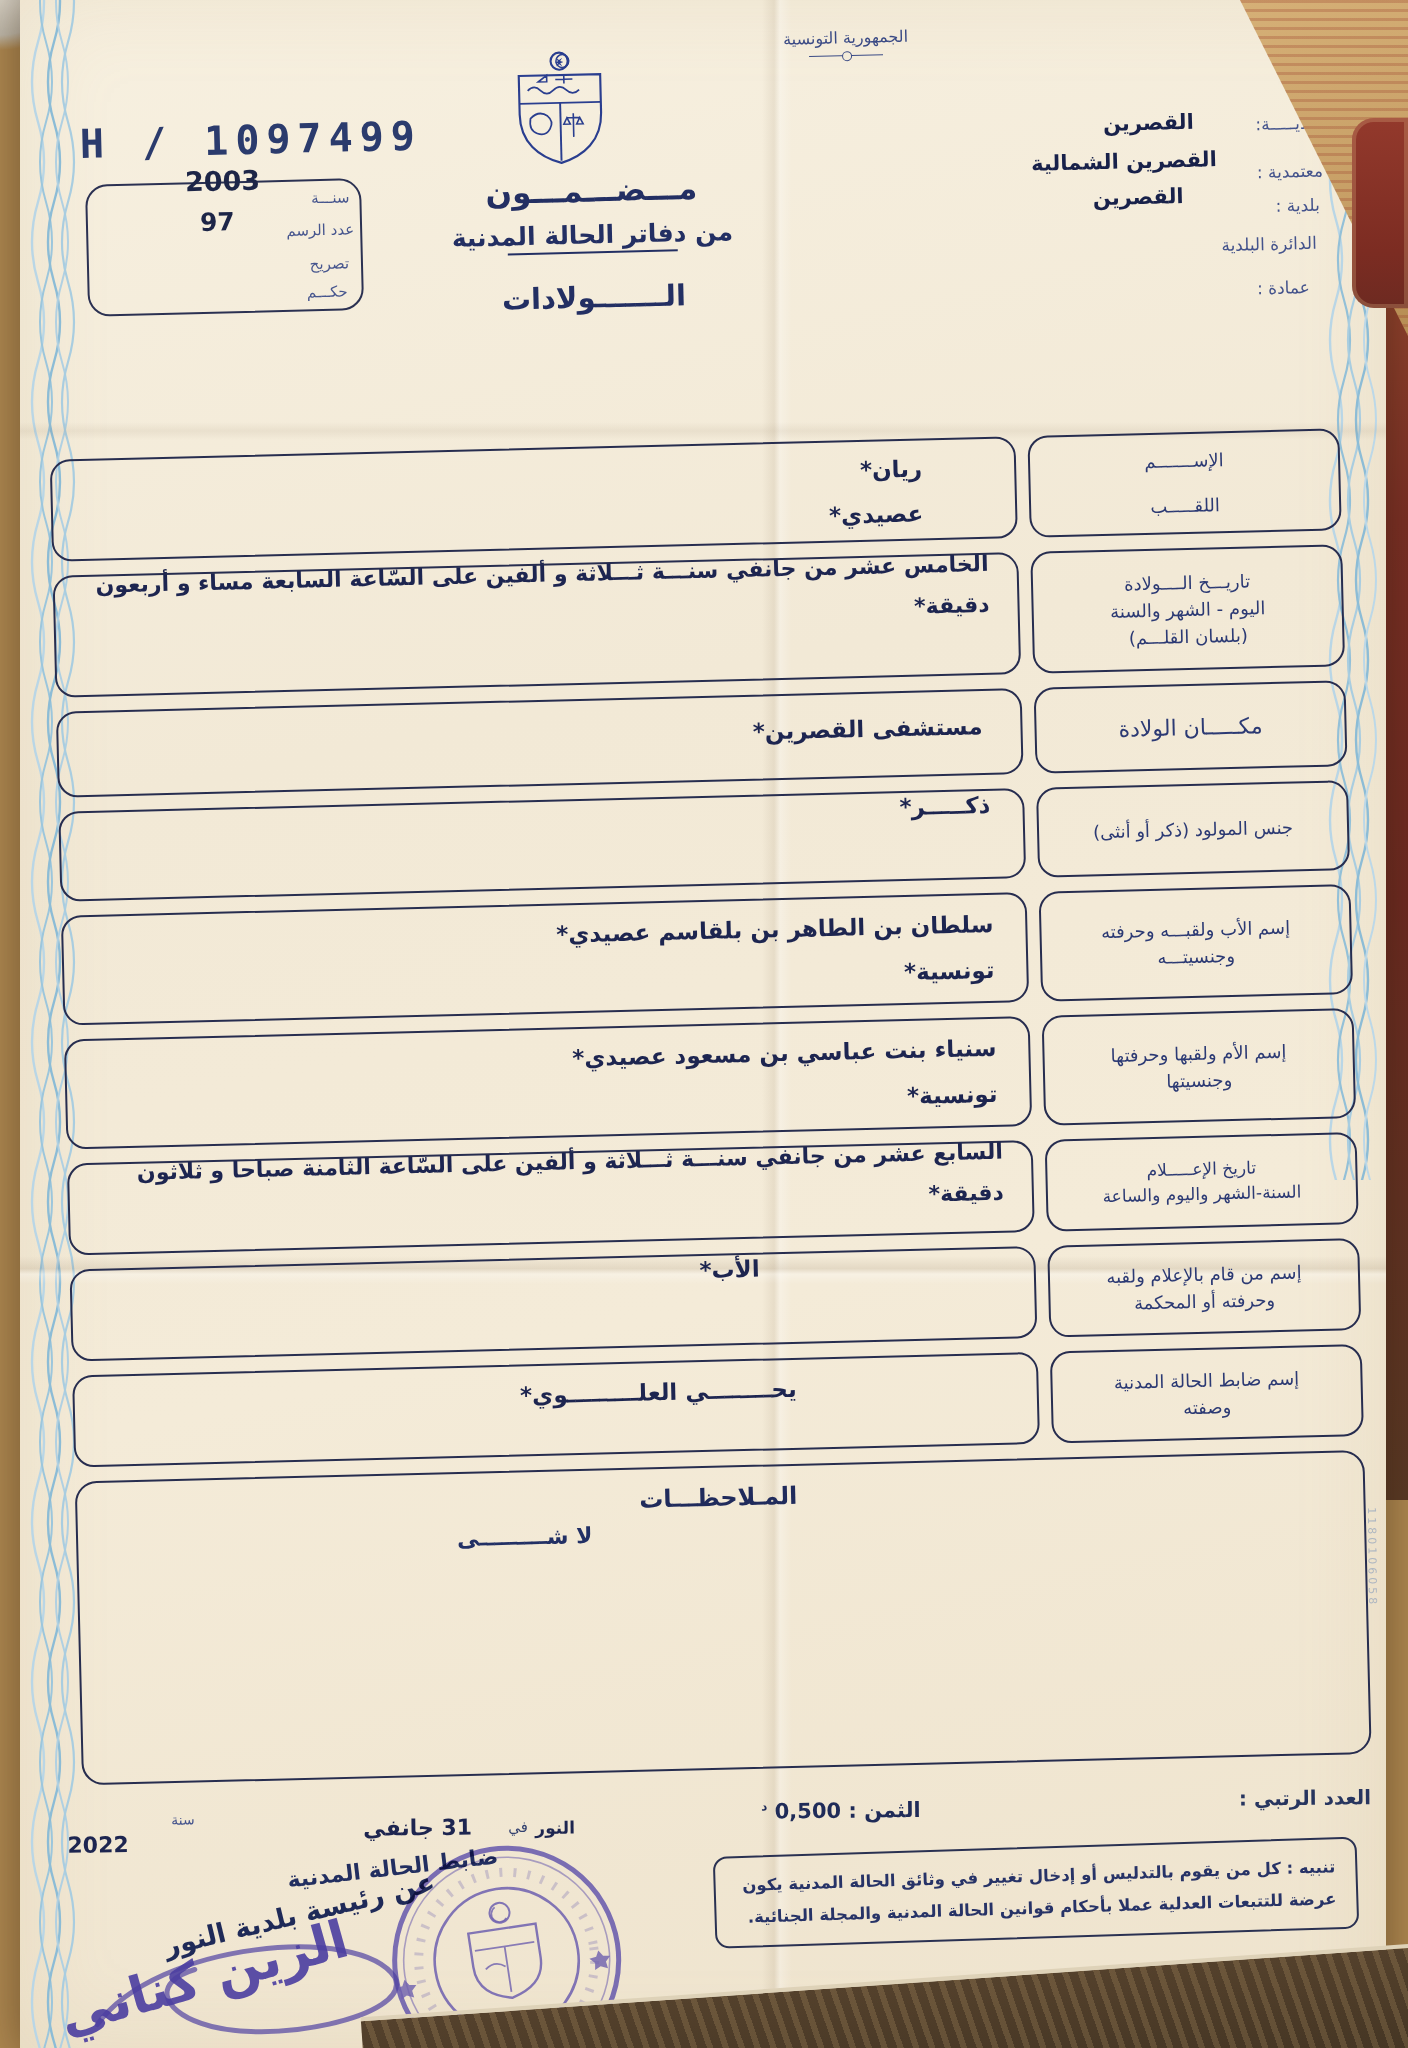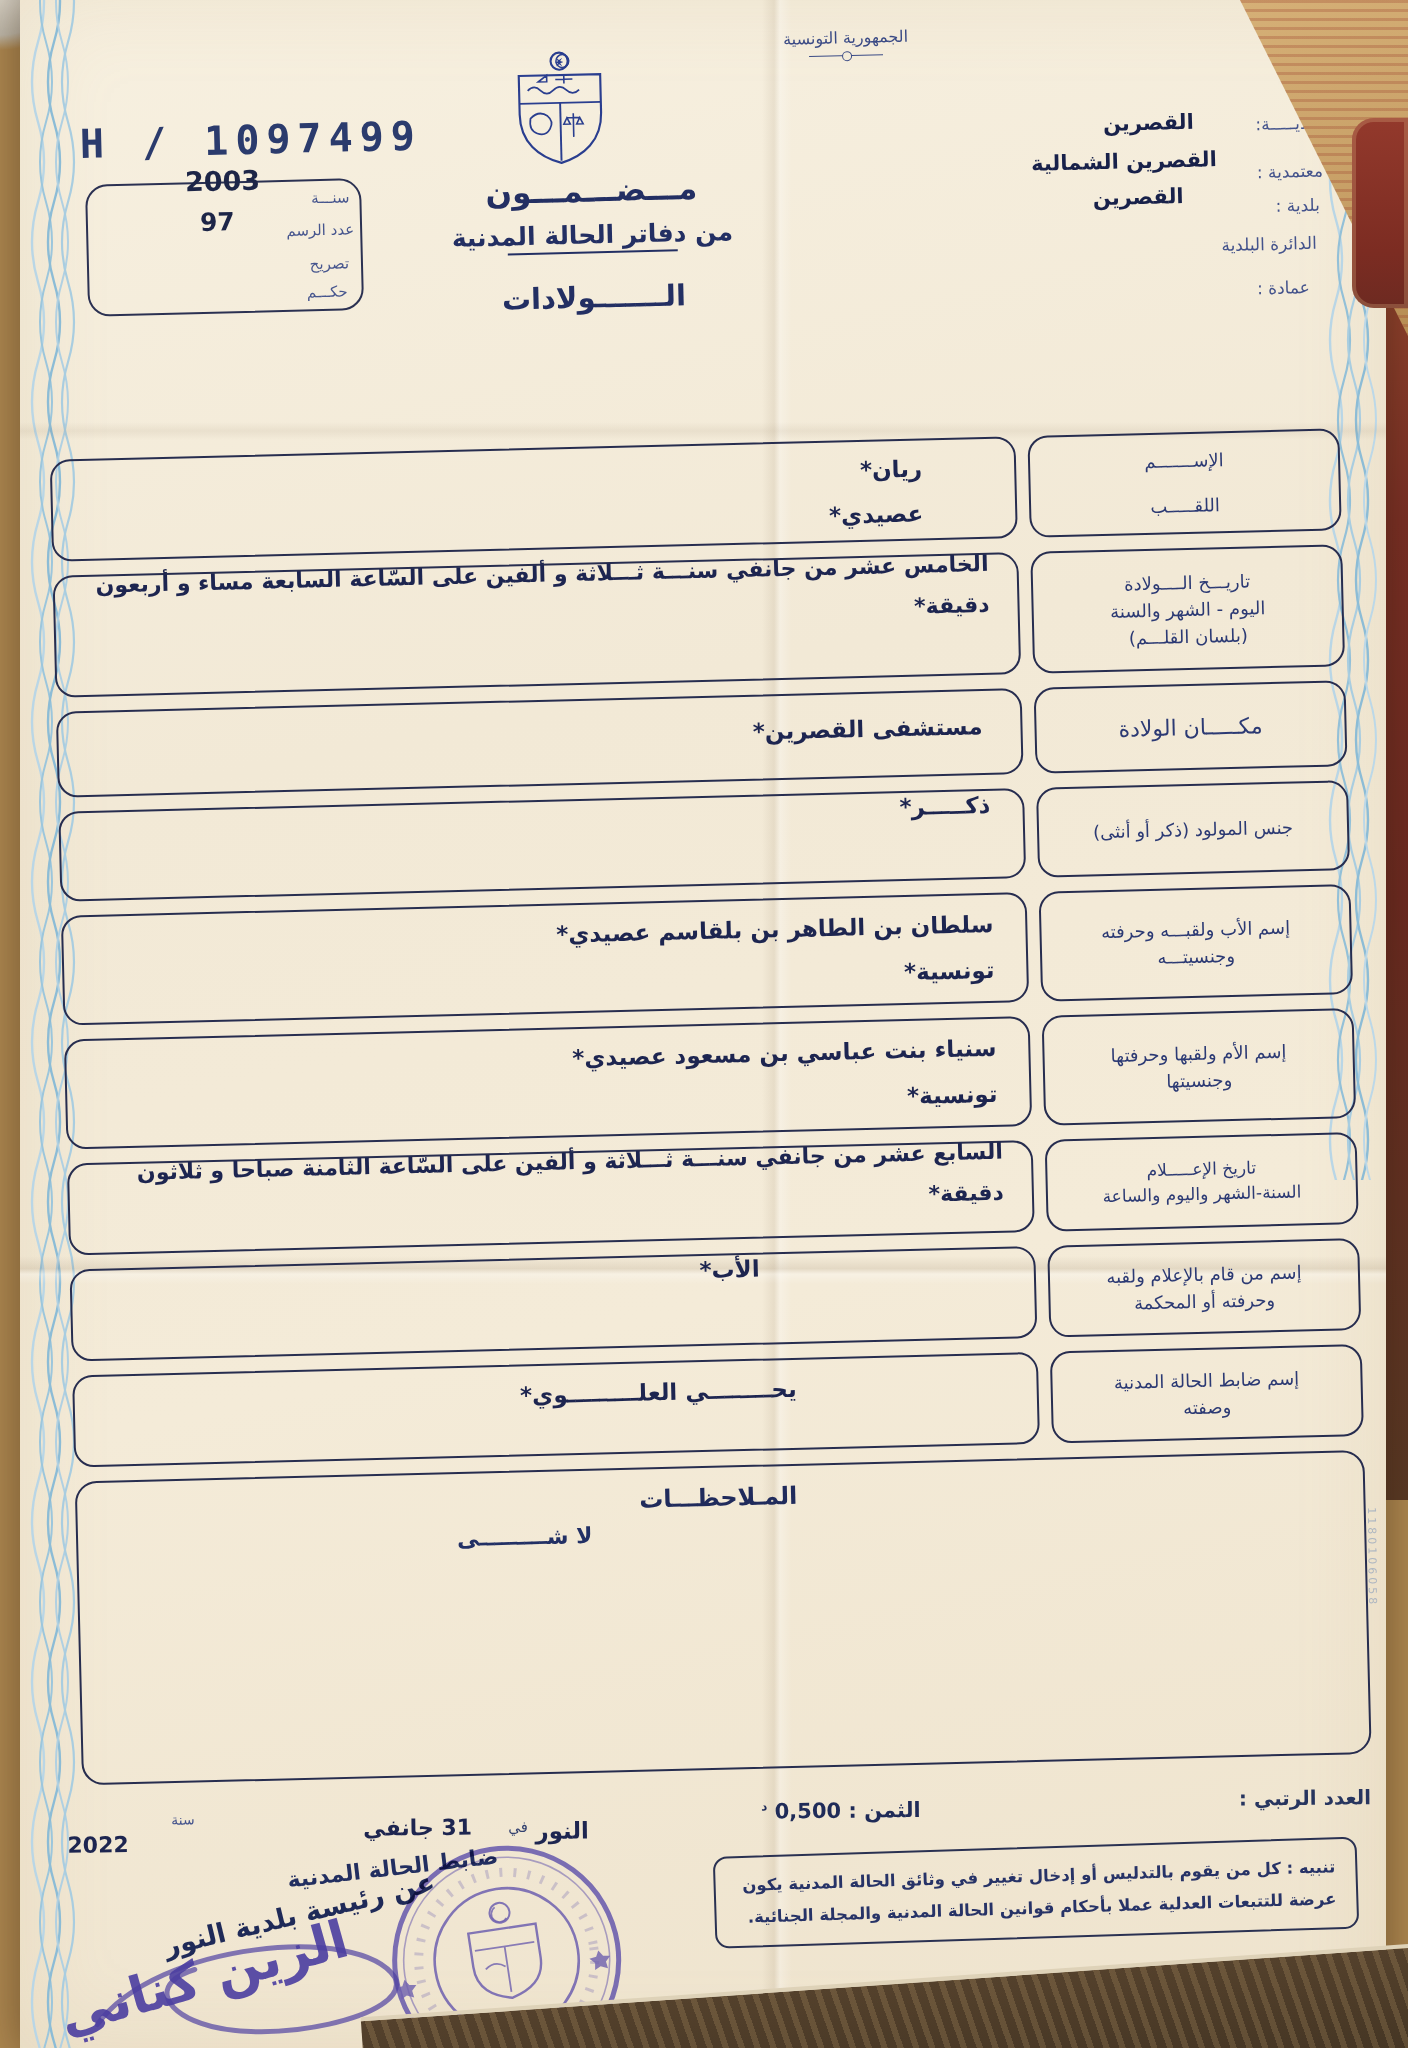--- a/index.html
+++ b/index.html
@@ -93,21 +93,21 @@
   .r7{height:92px;}  .r7 .vbox{font-size:22px;} .r7 .vbox .vin{display:block;transform:translateY(-17px);} .r7 .lbox{font-size:17px;}
   .r8{height:92px;}  .r8 .vbox .vin{display:block;transform:translateY(-13px);padding-right:246px;}
   .r9{height:92px;}  .r9 .vbox{padding-right:240px;padding-top:8px;}
   .notesbox{height:300px;border:2.4px solid #272d4f;border-radius:22px;position:relative;margin-top:2px;}
   .notesbox .ntitle{position:absolute;top:16px;right:44%;font-size:24px;font-weight:bold;color:#202b5c;}
   .notesbox .nval{position:absolute;top:52px;right:60%;font-size:22px;font-weight:bold;color:#223065;}
   
   .f-ordinal{position:absolute;right:14px;top:1798px;font-size:20px;font-weight:bold;color:#27355f;}
   .f-price{position:absolute;left:742px;top:1806px;font-size:21px;font-weight:bold;color:#1f2b58;direction:rtl;}
   .f-price sup{font-size:12px;}
-  .f-place{position:absolute;left:516px;top:1822px;font-size:23px;font-weight:bold;color:#1d2550;}
+  .f-place{position:absolute;left:516px;top:1822px;font-size:17px;font-weight:bold;color:#1d2550;}
   .f-in{position:absolute;left:489px;top:1810px;font-size:15px;color:#33416f;margin-top:12px;}
   .f-date{position:absolute;left:344px;top:1818px;font-size:22px;font-weight:bold;color:#1d2550;}
   .f-yearword{position:absolute;left:152px;top:1812px;font-size:14px;color:#44538c;}
   .f-year{position:absolute;left:48px;top:1832px;font-size:22px;font-weight:bold;color:#1d2550;}
   .f-officer{position:absolute;left:228px;top:1858px;width:290px;text-align:center;
     font-size:22px;font-weight:bold;color:#222e60;transform:rotate(-6deg);}
   .f-behalf{position:absolute;left:104px;top:1900px;width:350px;text-align:center;
     font-size:27px;font-weight:bold;color:#1f2a58;transform:rotate(-13deg);}
   .f-sign{position:absolute;left:34px;top:1948px;font-size:52px;font-weight:bold;color:#4b3da0;
     transform:rotate(-15deg);opacity:.9;letter-spacing:2px;}

